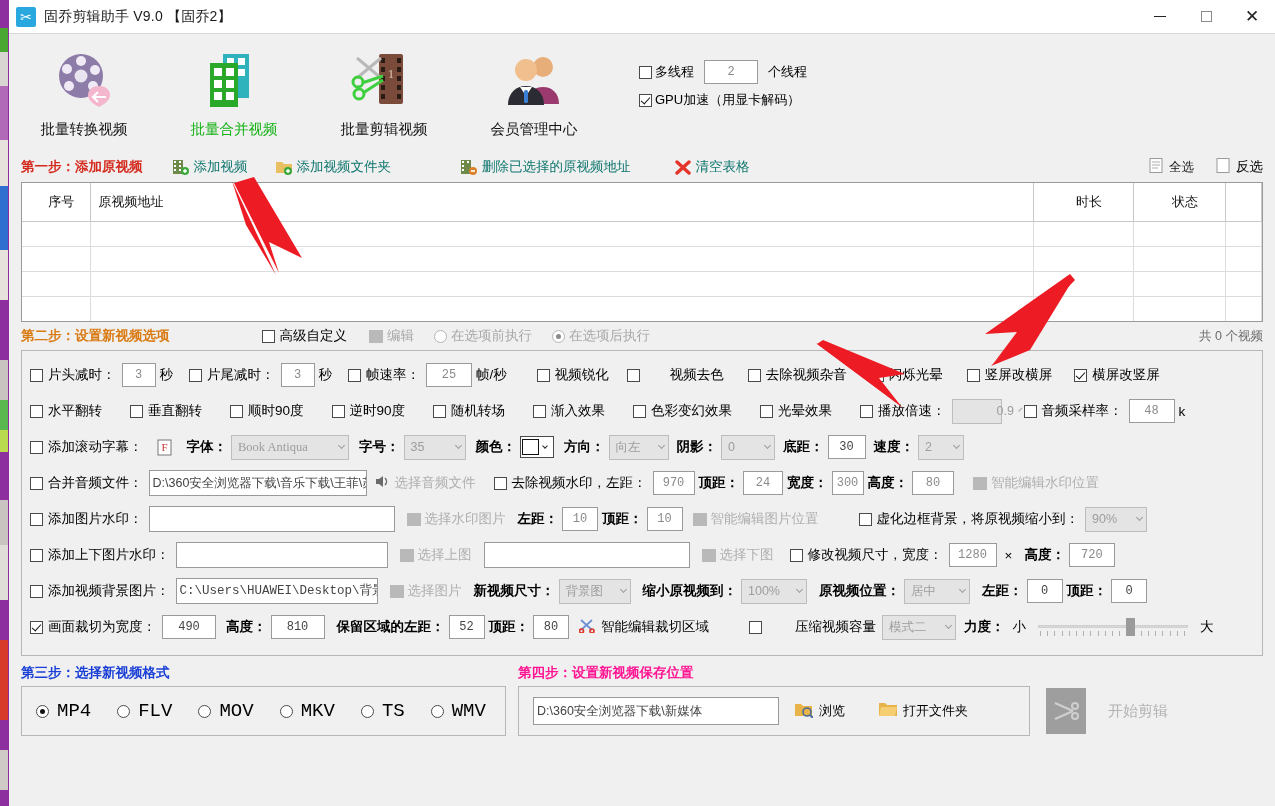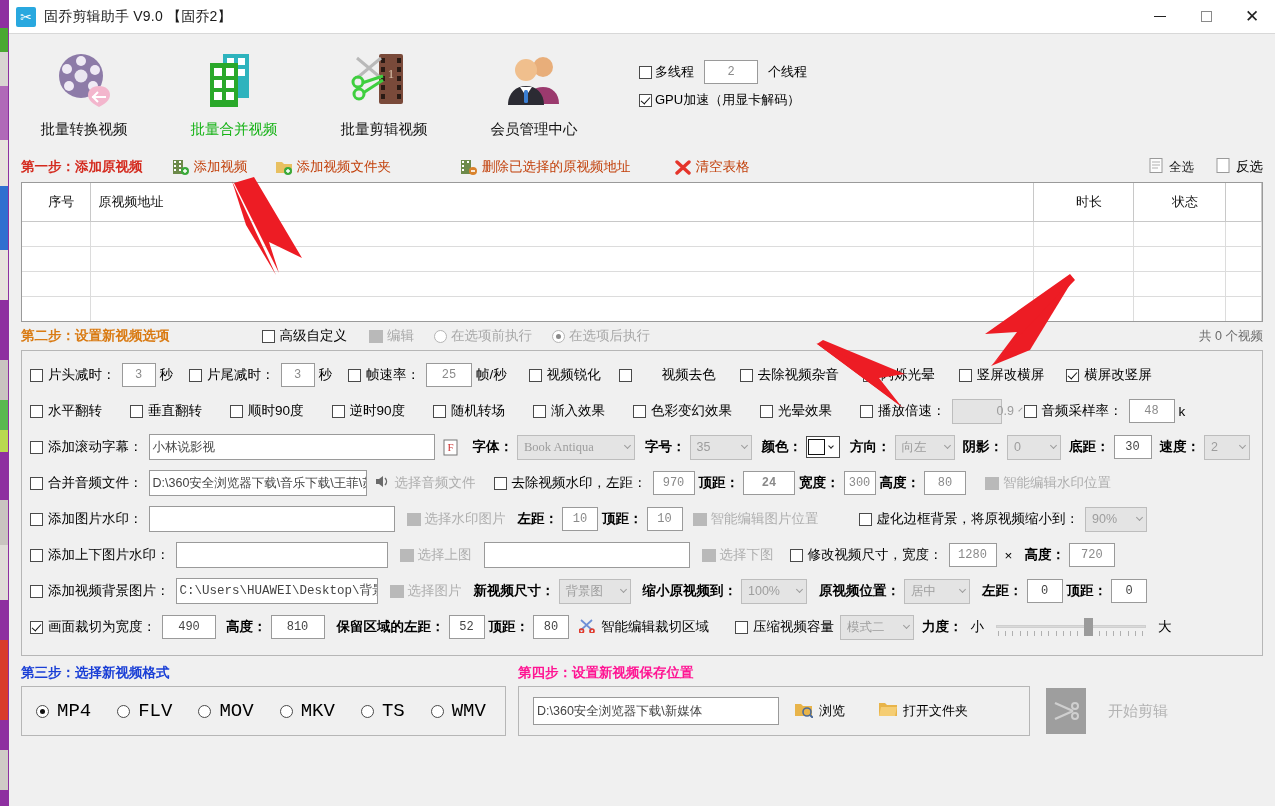--- a/index.html
+++ b/index.html
@@ -71,21 +71,21 @@
     border:1px solid #9a9a9a; background:#fff; height:24px; display:inline-flex;
     align-items:center; justify-content:center; color:#8a8a8a; font-size:12px;
     font-family:"Liberation Mono","DejaVu Sans Mono",monospace;
   }
   
   #step1bar { height:30px; flex:0 0 30px; display:flex; align-items:center; padding:0 12px;
               font-size:13.5px; position:relative; }
   .step-title { color:#d42a1e; font-weight:bold; }
   .step-title.blue { color:#1a3fd6; }
   .step-title.pink { color:#ff1493; }
-  .tbtn { display:flex; align-items:center; gap:5px; cursor:pointer; color:#c2410c; }
+  .tbtn { display:flex; align-items:center; gap:5px; cursor:pointer; color:#0f766e; }
   .tbtn .mini { width:16px; height:15px; flex:0 0 16px; position:relative; }
   
   #table-wrap { margin:0 12px; border:1px solid #9a9a9a; background:#fff;
                 height:140px; flex:0 0 140px; position:relative; overflow:hidden; }
   table.filelist { width:100%; border-collapse:collapse; table-layout:fixed; }
   table.filelist th {
     font-weight:normal; font-size:13px; color:#111; height:38px;
     border-right:1px solid #c8c8c8; border-bottom:1px solid #c8c8c8;
     text-align:left; padding-left:8px; background:#fff;
   }
@@ -426,21 +426,21 @@
           <span class="lb">片尾减时：</span>
         </span>
       <span class="nbox" style="width:34px;">3</span>
       <span class="lbl">秒</span>
       <span class="chk" style="margin-left:12px;">
           <span class="cb"></span>
           <span class="lb">帧速率：</span>
         </span>
       <span class="nbox" style="width:46px;">25</span>
       <span class="lbl">帧/秒</span>
-      <span class="chk" style="margin-left:18px;">
+      <span class="chk" style="margin-left:26px;">
           <span class="cb"></span>
           <span class="lb">视频锐化</span>
         </span>
       <span class="chk" style="margin-left:12px;gap:25px;">
           <span class="cb"></span>
           <span class="lb">视频去色</span>
         </span>
       <span class="chk" style="margin-left:18px;">
           <span class="cb"></span>
           <span class="lb">去除视频杂音</span>
@@ -506,21 +506,20 @@
         </span>
       <span class="nbox" style="width:46px;">48</span>
       <span class="lbl">k</span>
     </div>
 
     <div class="orow">
       <span class="chk">
           <span class="cb"></span>
           <span class="lb">添加滚动字幕：</span>
         </span>
-      <span class="txt cjk" style="width:286px;">小林说影视</span>
       <span style="width:20px;height:18px;margin:0 6px 0 8px;display:inline-flex;align-items:center;">
         <svg width="17" height="17" viewBox="0 0 17 17">
             <rect x="1" y="1" width="13" height="15" fill="#fff" stroke="#777"></rect>
             <text x="7.5" y="12" font-size="11" text-anchor="middle" fill="#c33" font-family="serif">F</text>
           </svg>
       </span>
       <span class="lbl" style="font-weight:bold;">字体：</span>
       <span class="sel-box" style="width:118px;font-family:'Liberation Serif',serif;">
           <span style="overflow:hidden;white-space:nowrap;">Book Antiqua</span>
           <span class="cv"></span>
@@ -568,21 +567,21 @@
             </svg>
         </span>
         <span class="dis">选择音频文件</span>
       </span>
       <span class="chk" style="margin-left:18px;">
           <span class="cb"></span>
           <span class="lb">去除视频水印，左距：</span>
         </span>
       <span class="nbox" style="width:42px;">970</span>
       <span class="lbl" style="font-weight:bold;">顶距：</span>
-      <span class="nbox" style="width:52px;font-weight:bold;">24</span>
+      <span class="nbox" style="width:40px;">24</span>
       <span class="lbl" style="font-weight:bold;">宽度：</span>
       <span class="nbox" style="width:32px;">300</span>
       <span class="lbl" style="font-weight:bold;">高度：</span>
       <span class="nbox" style="width:42px;">80</span>
       <span style="display:inline-flex;align-items:center;margin-left:10px;padding-left:9px;">
         <span class="sqbtn"></span>
         <span class="dis">智能编辑水印位置</span>
       </span>
     </div>
 
@@ -685,21 +684,21 @@
       <span style="display:inline-flex;align-items:center;margin-left:10px;">
         <span style="margin-right:5px;">
           <svg width="17" height="15" viewBox="0 0 17 15">
               <path d="M2 2 L13 12 M13 2 L2 12" stroke="#6d8fd6" stroke-width="1.7" fill="none"></path>
           <circle cx="2.5" cy="13" r="2" fill="none" stroke="#e0392b" stroke-width="1.7"></circle>
           <circle cx="13" cy="13" r="2" fill="none" stroke="#e0392b" stroke-width="1.7"></circle>
             </svg>
         </span>
         <span>智能编辑裁切区域</span>
       </span>
-      <span class="chk" style="margin-left:26px;">
+      <span class="chk" style="margin-left:40px;gap:28px;">
           <span class="cb"></span>
           <span class="lb">压缩视频容量</span>
         </span>
       <span class="sel-box" style="width:74px;">
           <span>模式二</span>
           <span class="cv"></span>
         </span>
       <span class="lbl" style="margin-left:8px;font-weight:bold;text-align:center;">力度：</span>
       <span class="lbl">小</span>
       <span class="slider">

